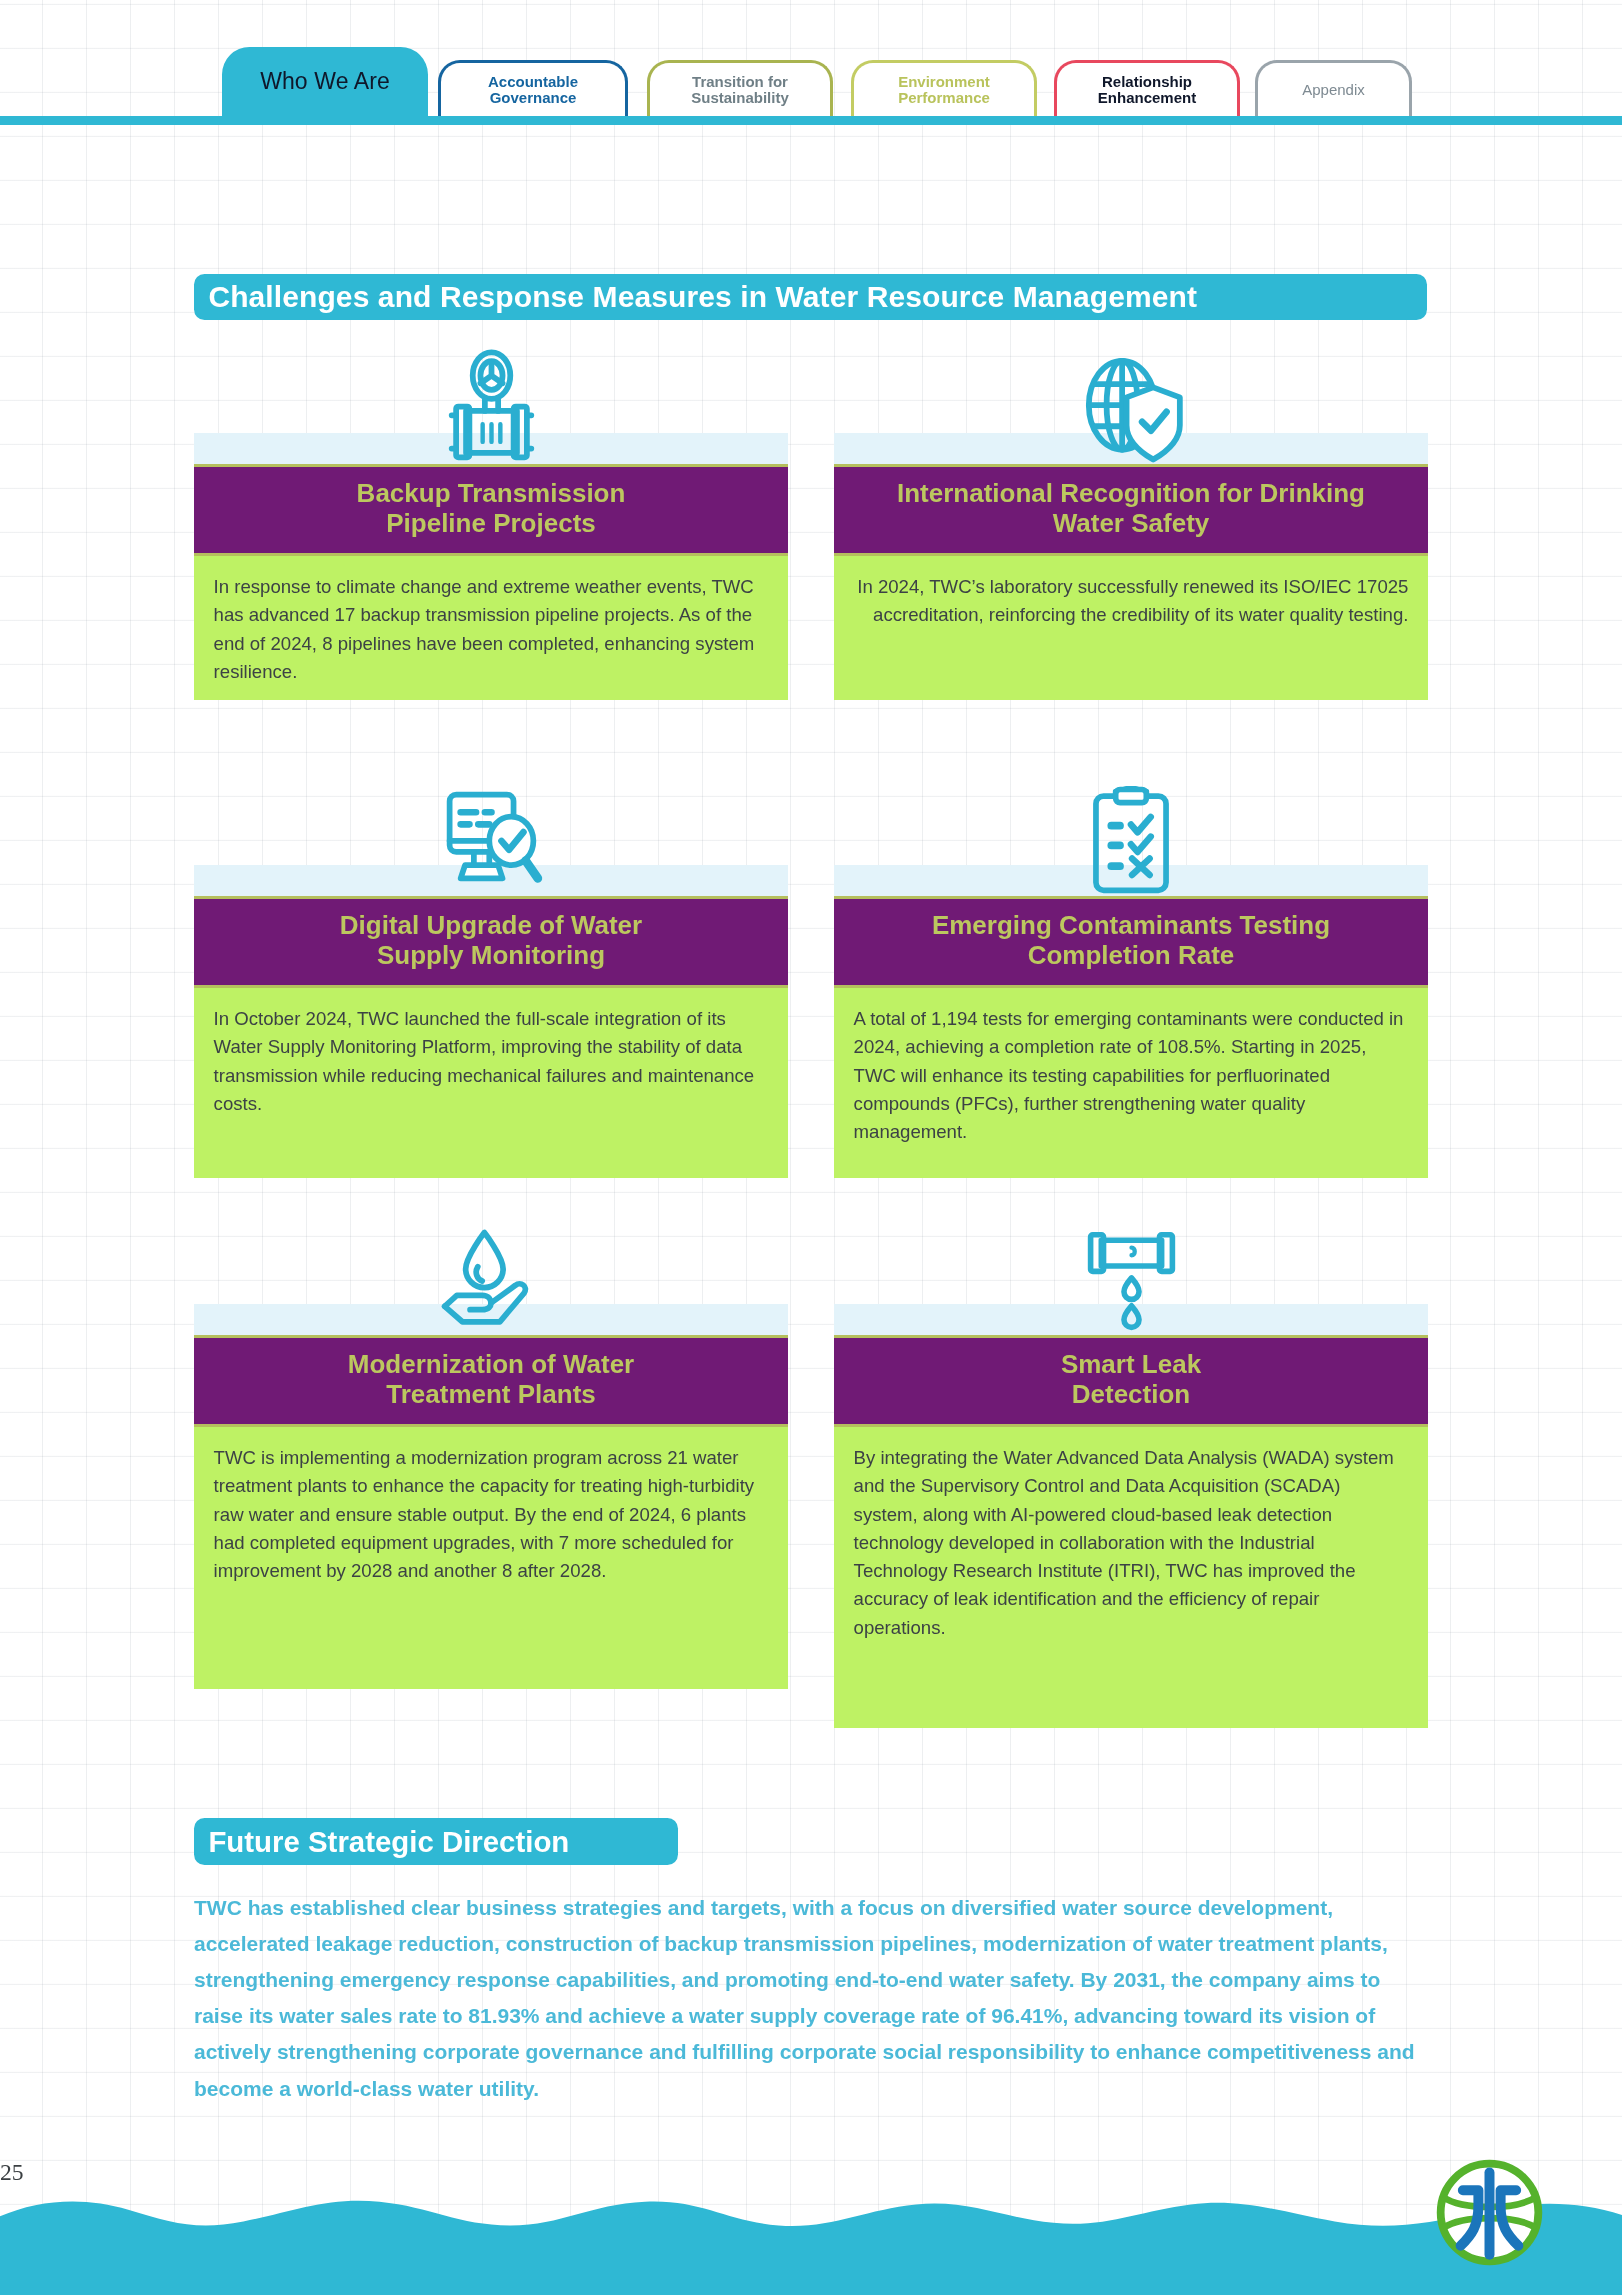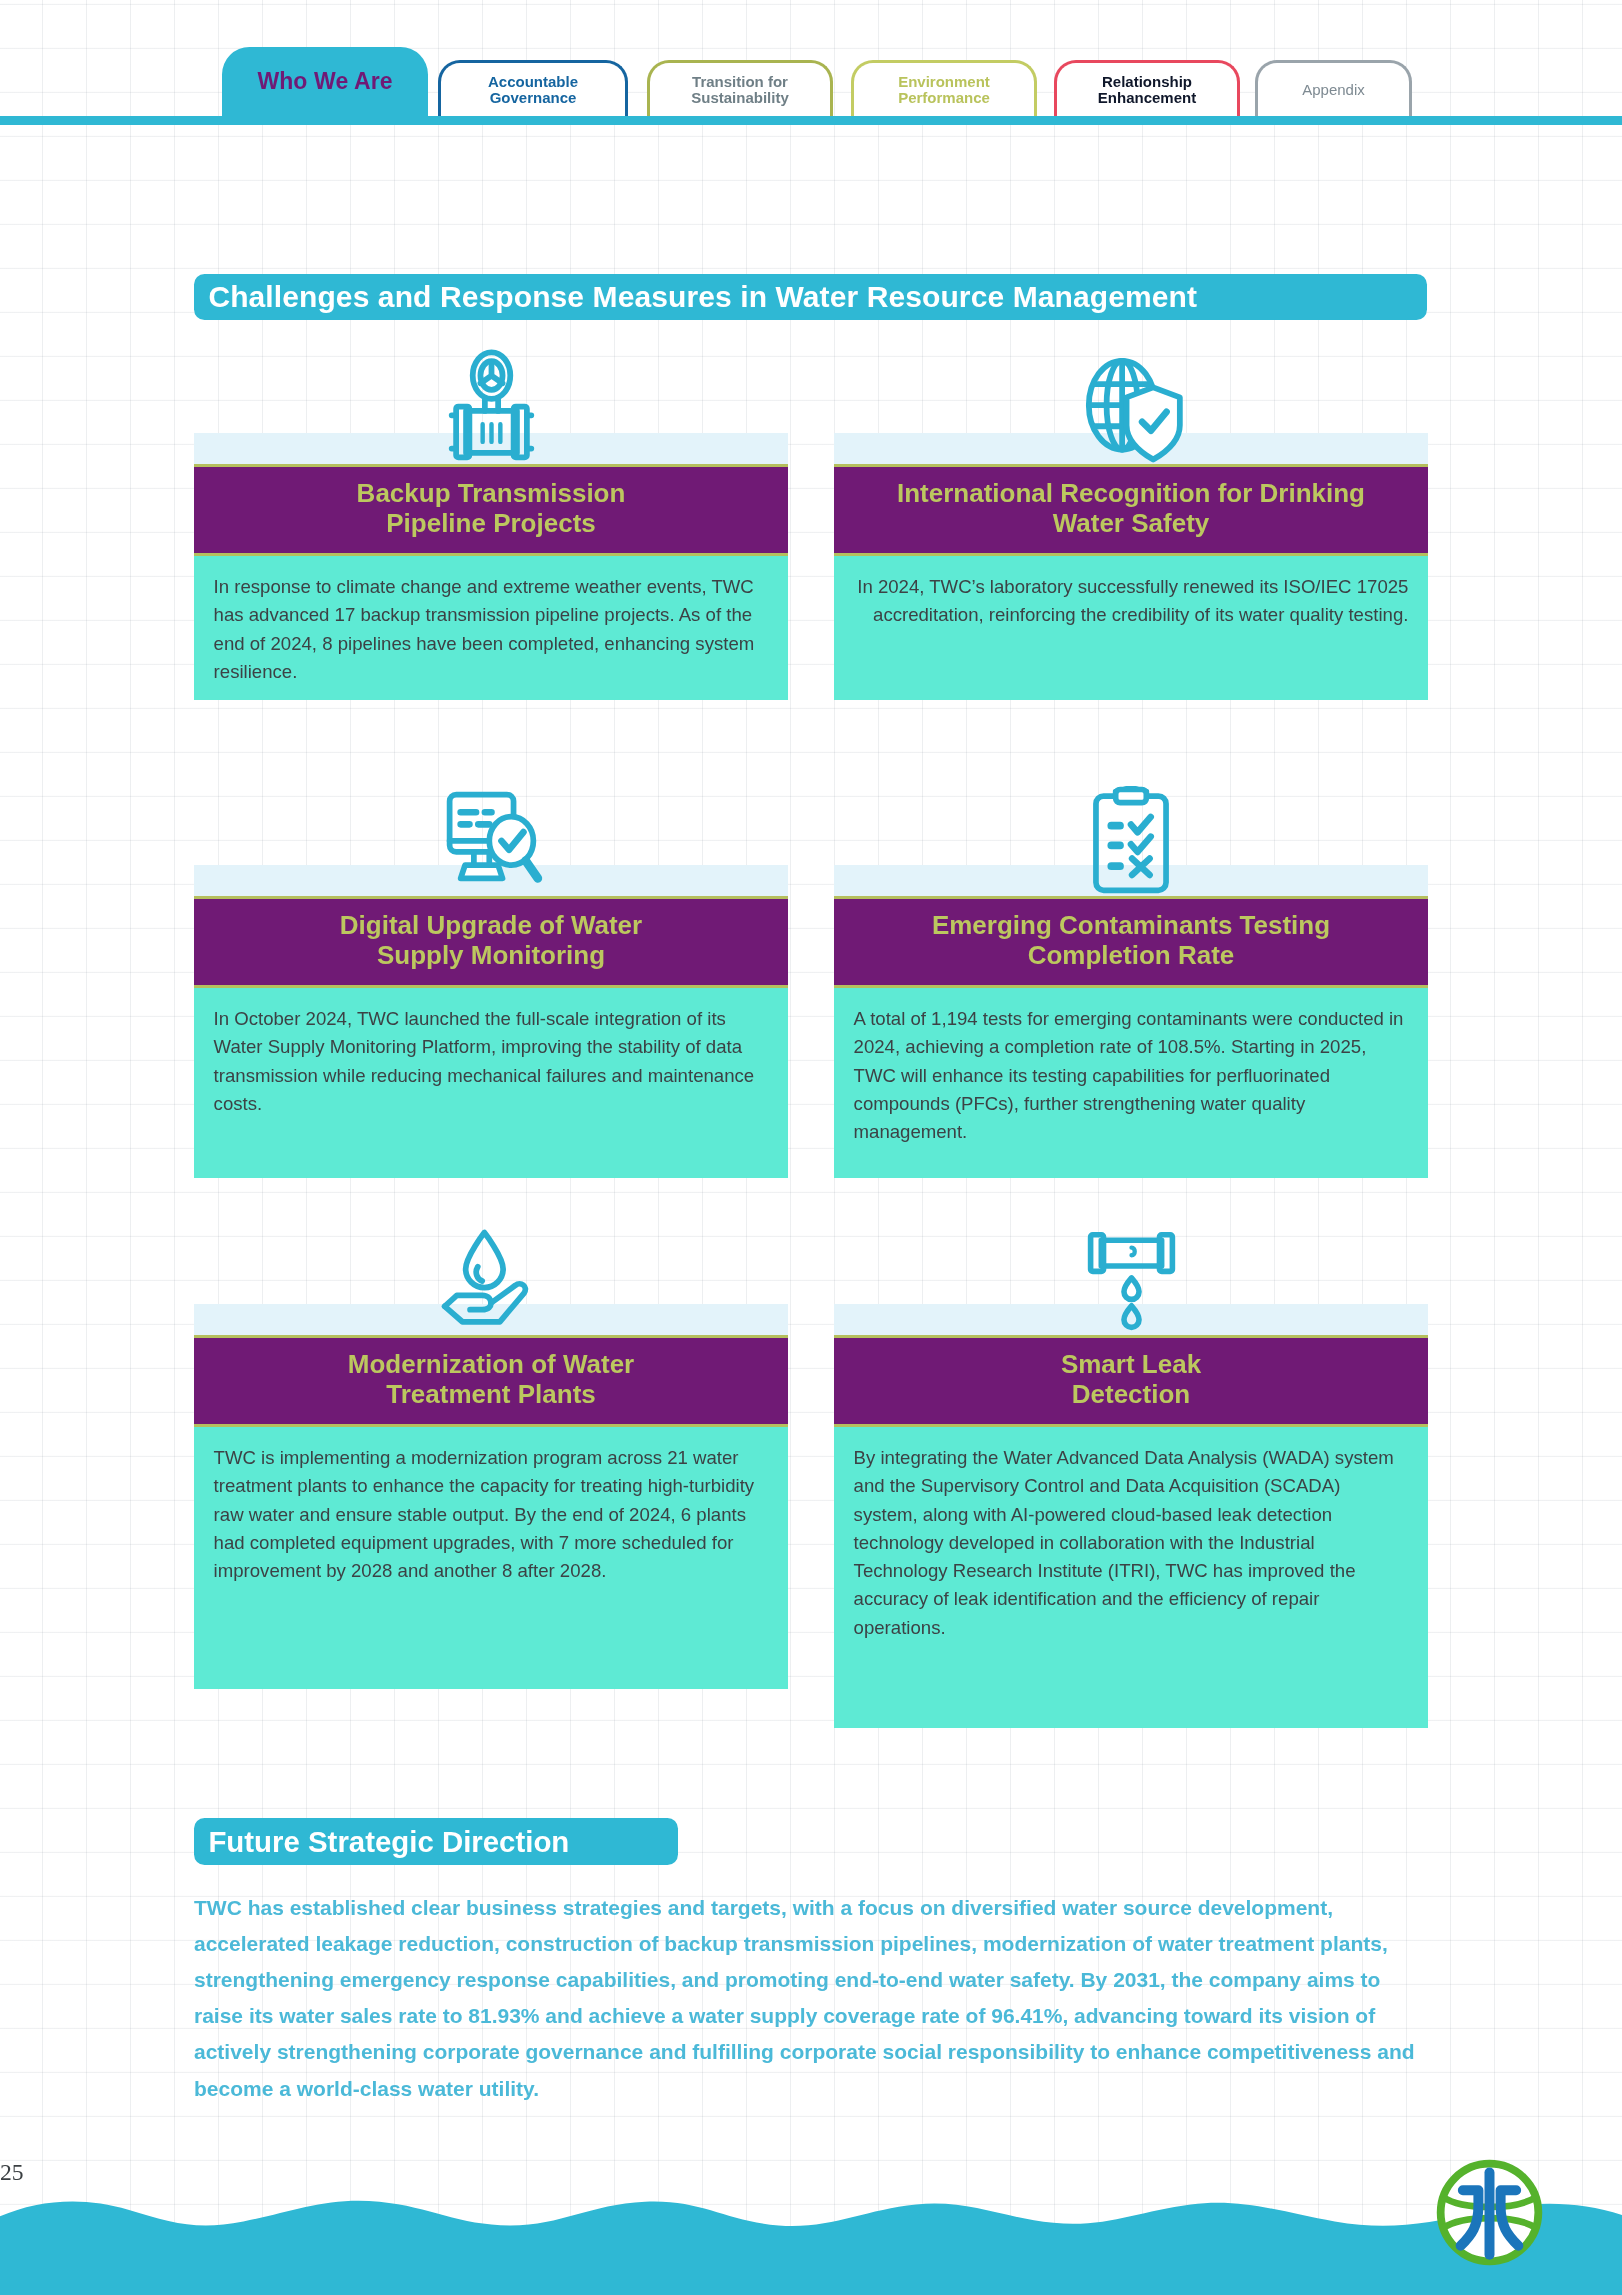--- a/index.html
+++ b/index.html
@@ -30,22 +30,22 @@
     position:absolute;bottom:11.8px;
     display:flex;align-items:center;justify-content:center;
     text-align:center;line-height:1.08;
     box-sizing:border-box;
   }
   .tab .lbl{display:block;}
   .tab-active{
     left:222px;width:206px;height:69px;
     background:#2fb8d4;
     border-radius:27.5px 27.5px 0 0;
-    color:#701a75;
-    font-size:23px;font-weight:bold;
+    color:#0f172a;
+    font-size:23px;font-weight:normal;
     letter-spacing:0.1px;
   }
   .tab-outline{
     height:56px;border:3.3px solid;border-bottom:none;background:#ffffff;
     border-radius:22px 22px 0 0;
     font-size:15px;font-weight:bold;
     padding:0 3.9px;
   }
   #tab-gov{left:438px;width:190px;border-color:#1565a0;color:#1565a0;}
   #tab-trans{left:647px;width:186px;border-color:#a9b450;color:#6f7f86;}
@@ -88,21 +88,21 @@
     background:#701a75;
     border-top:3.3px solid #b5bf5d;
     border-bottom:3.3px solid #b5bf5d;
     color:#bcc75f;
     font-size:26px;font-weight:bold;
     line-height:1.18;
     text-align:center;
     padding:10.5px 0 14.4px 0;
   }
   .card .body{
-    background:#5eead4;
+    background:#bef264;
     color:#3c4245;
     font-size:18.6px;
     line-height:1.52;
     padding:17px 19.6px 22px 19.6px;
     box-sizing:border-box;
   }
 
   #card-1{left:194px;top:340px;}
   #card-2{left:834px;top:340px;}
   #card-3{left:194px;top:772px;}

